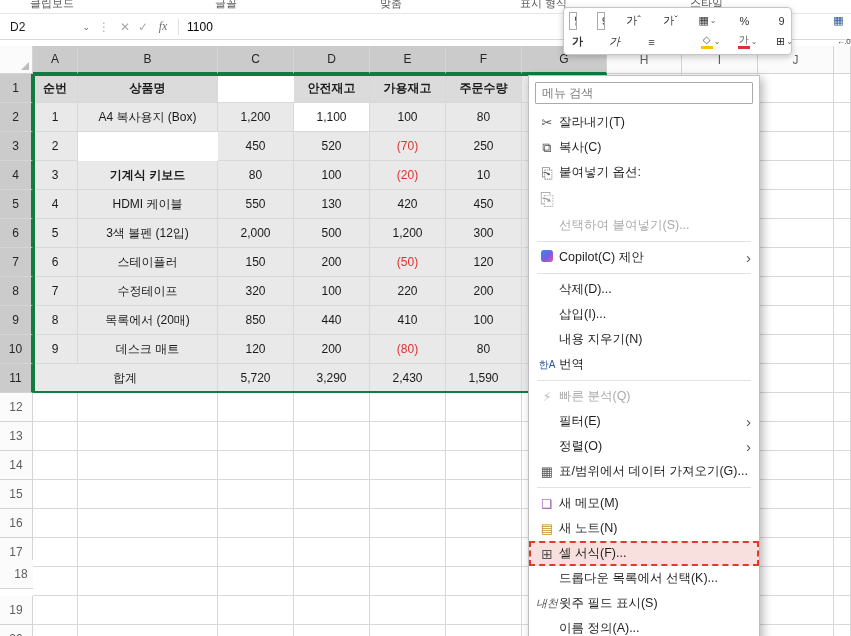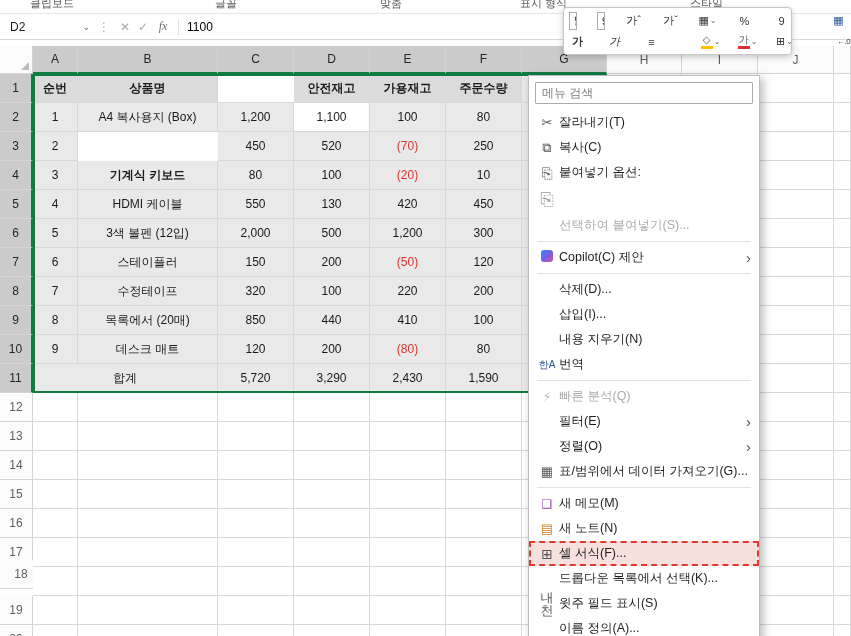--- a/index.html
+++ b/index.html
@@ -602,21 +602,21 @@
       </div>
       <div class="menu-item highlighted">
         <span class="mi-icon" style="color: rgb(85, 85, 85); font-size: 14px;">⊞</span>
         <span class="mi-label">셀 서식(F)...</span>
       </div>
       <div class="menu-item">
         <span class="mi-icon"></span>
         <span class="mi-label">드롭다운 목록에서 선택(K)...</span>
       </div>
       <div class="menu-item">
-        <span class="mi-icon" style="color: rgb(85, 85, 85); font-size: 13px;">내천</span>
+        <span class="mi-icon" style="color: rgb(85, 85, 85); font-size: 11px; font-style: italic;">내천</span>
         <span class="mi-label">윗주 필드 표시(S)</span>
       </div>
       <div class="menu-item">
         <span class="mi-icon"></span>
         <span class="mi-label">이름 정의(A)...</span>
       </div>
     </div>
 
 </div>
 

